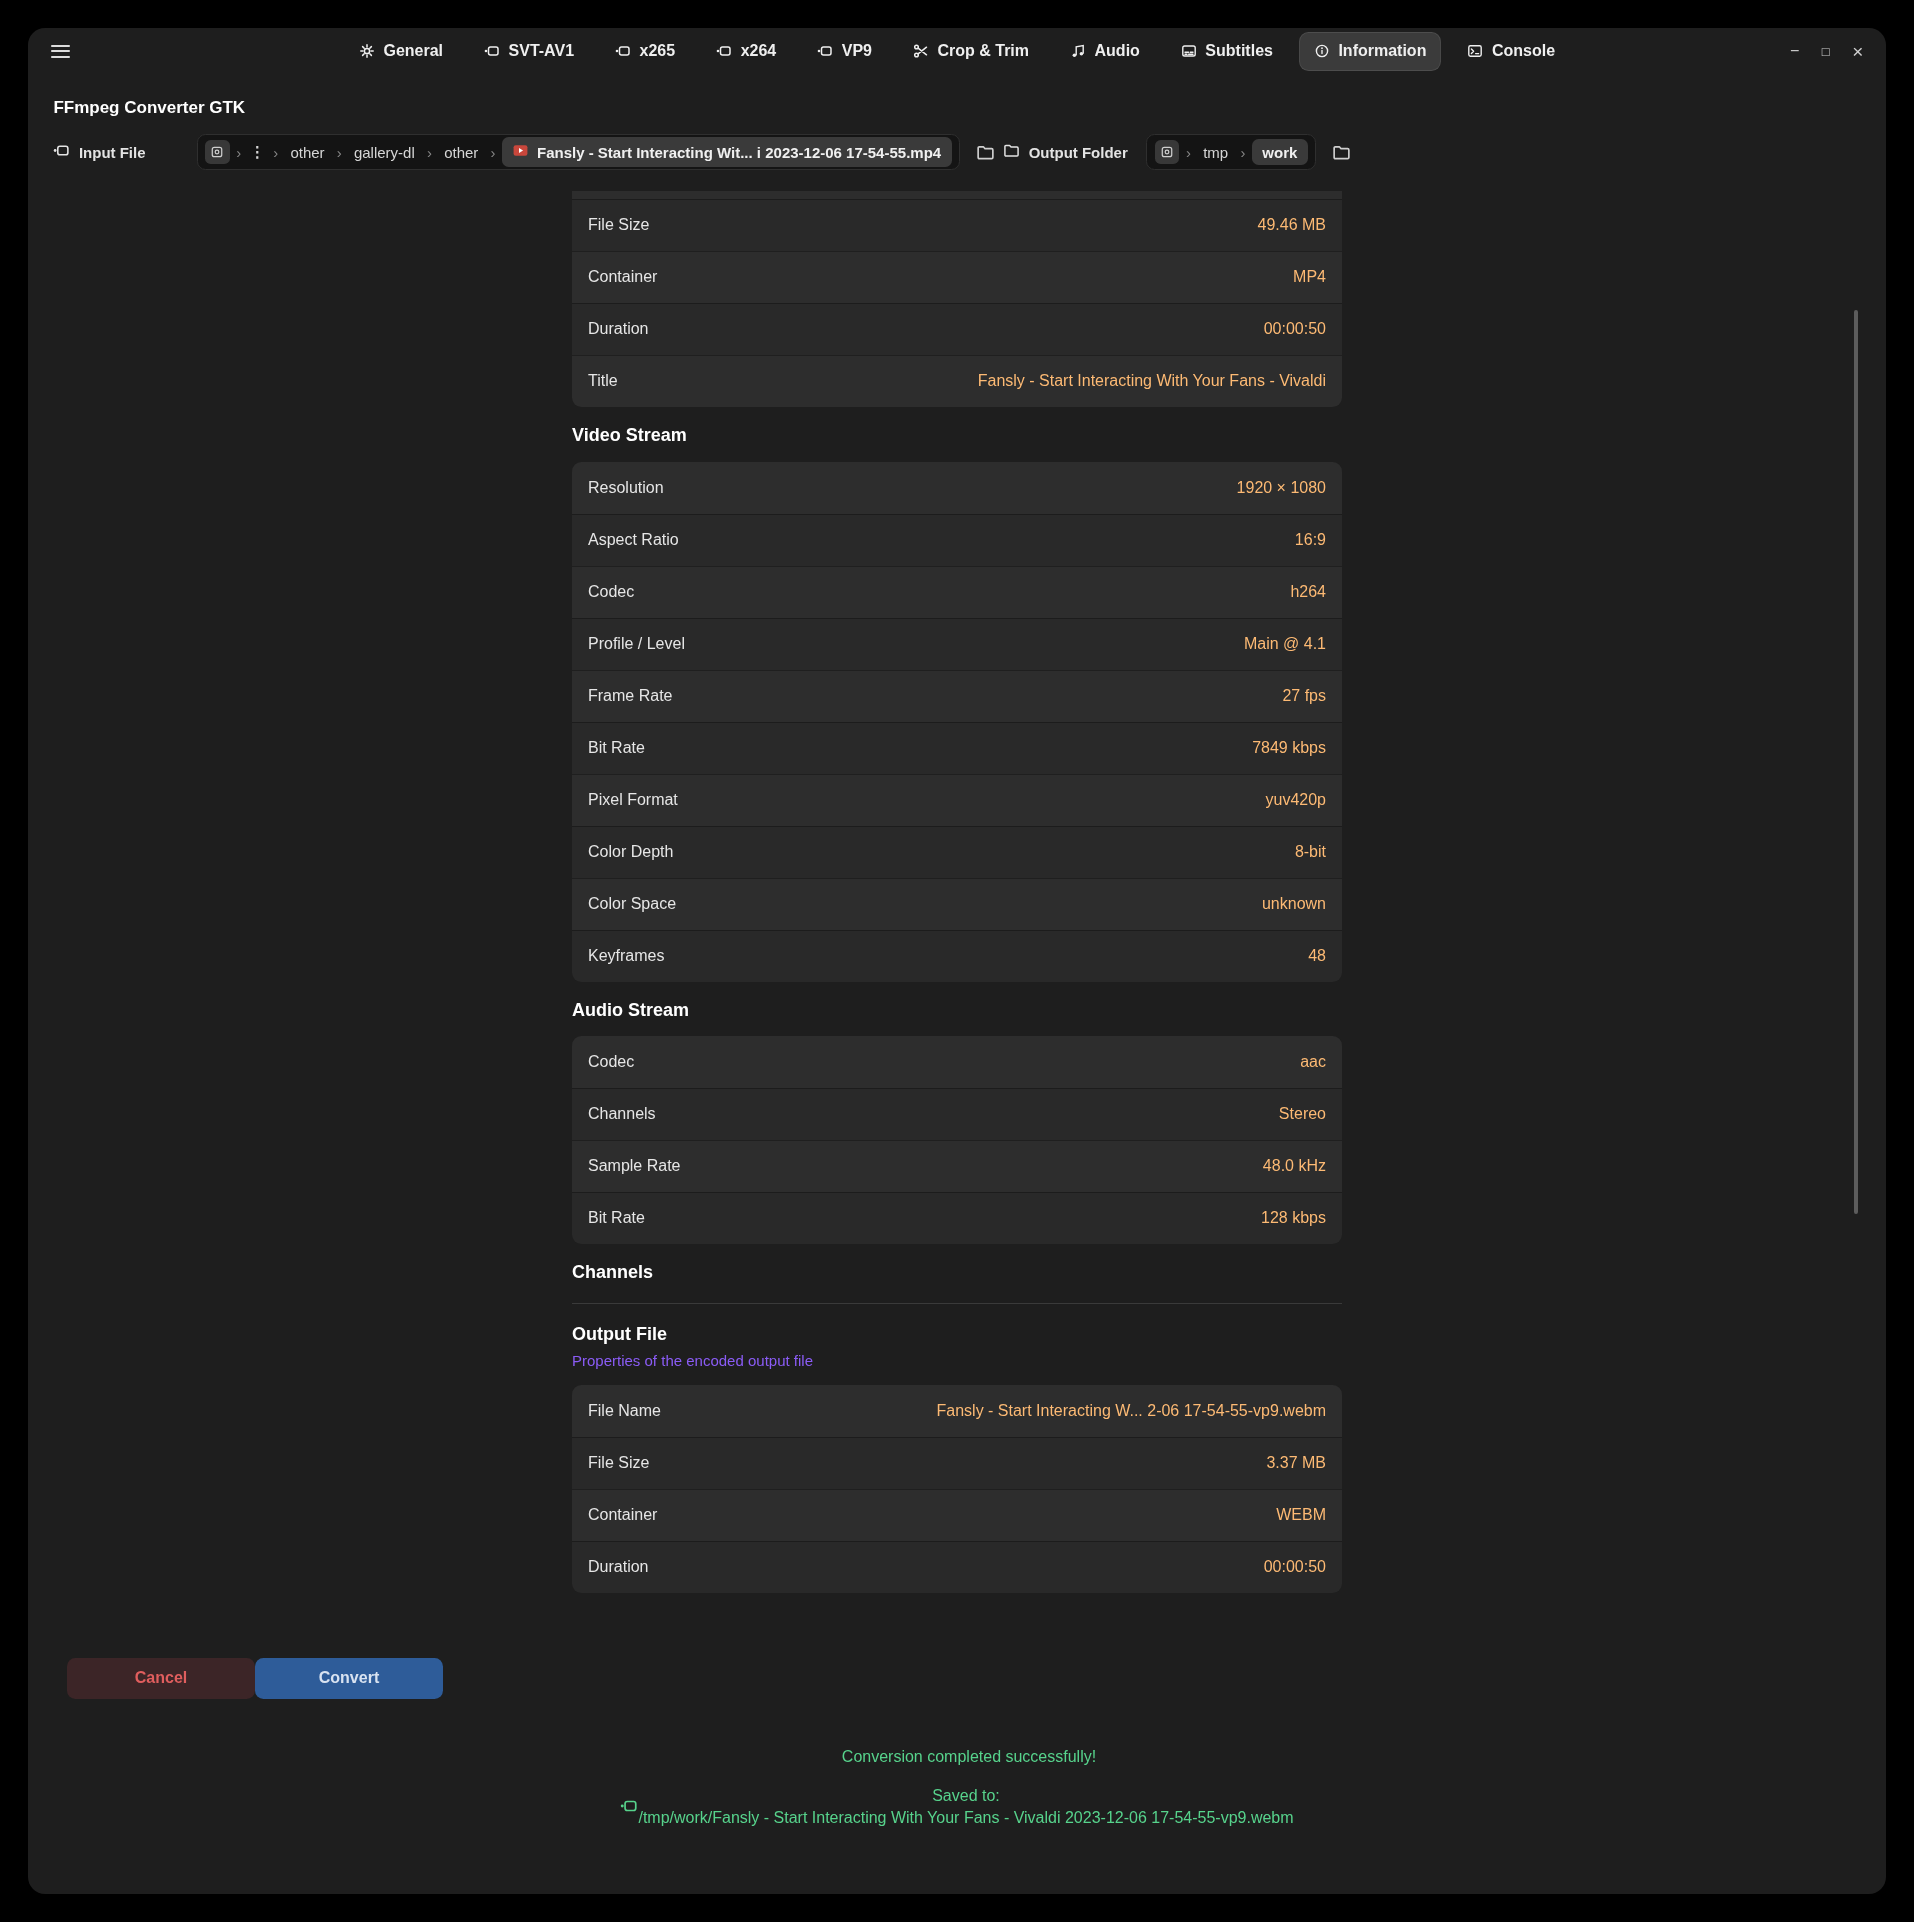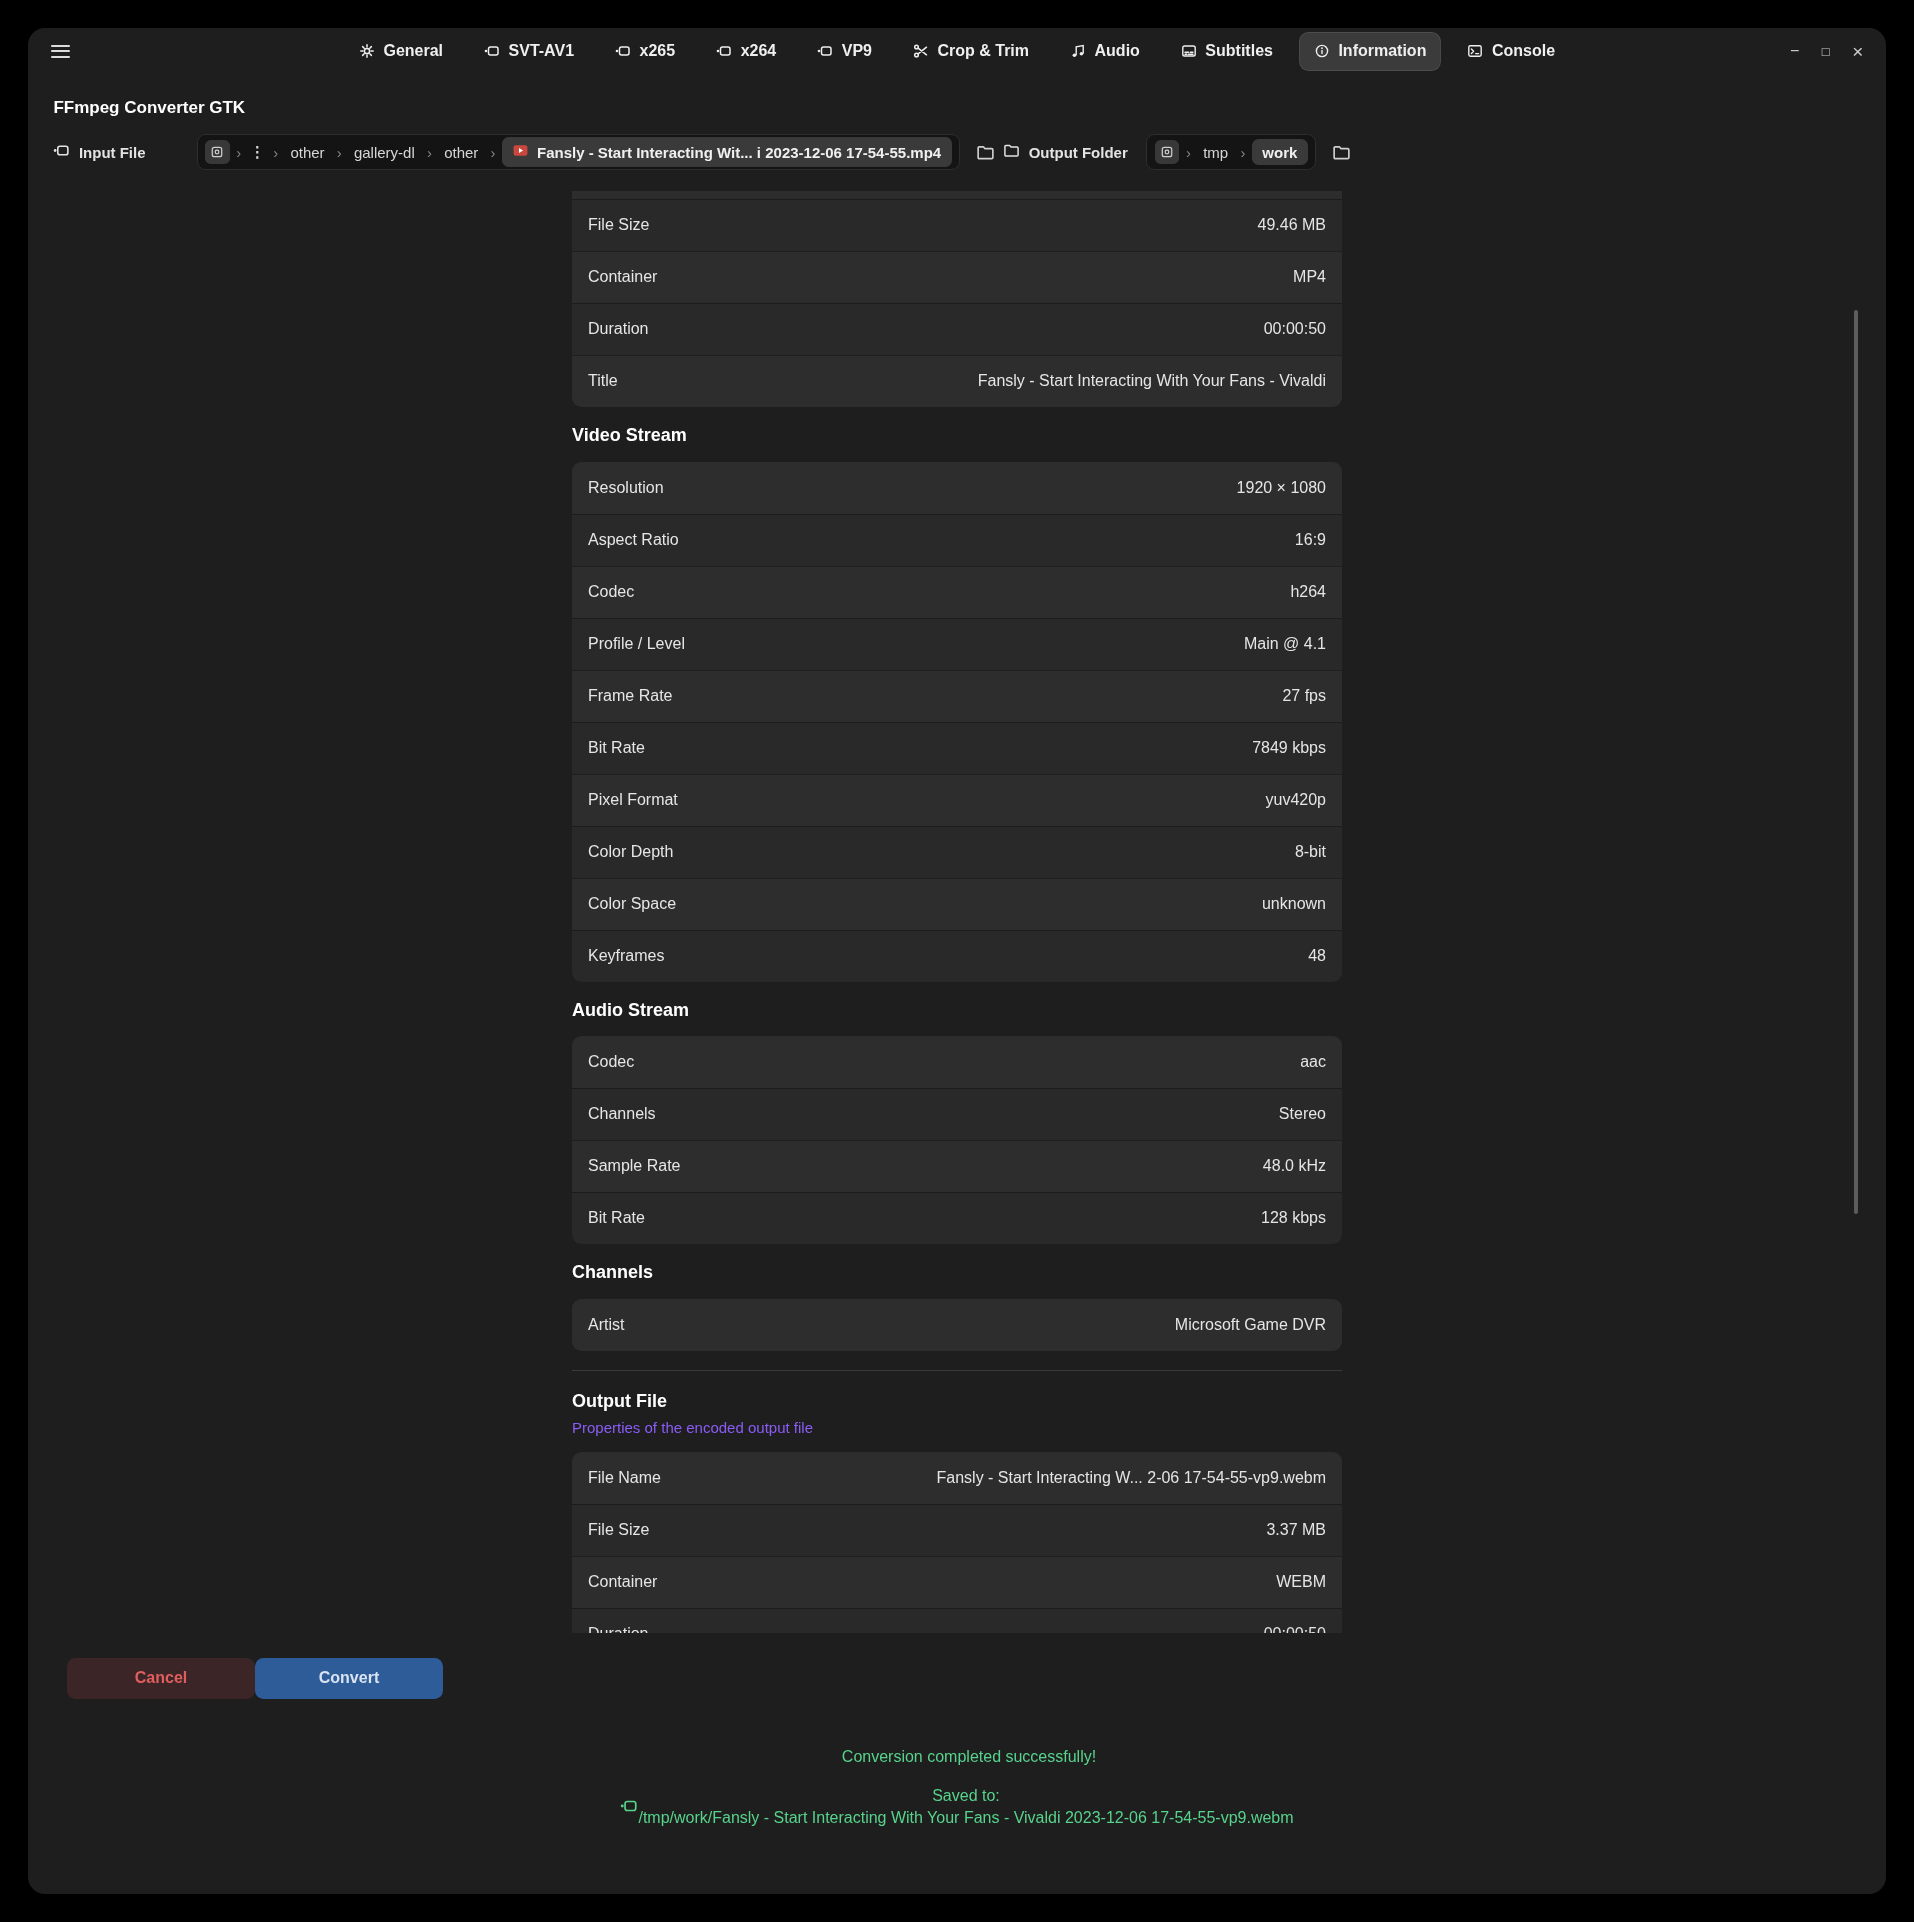--- a/index.html
+++ b/index.html
@@ -64,21 +64,21 @@
   .info-column { width:770px; margin:0 auto; }
   .info-table { border-radius:9.4px; overflow:hidden; }
   .info-table.clipped { margin-top:-44px; }
   .info-row {
     height:52px; display:flex; justify-content:space-between; align-items:center;
     padding:12px 16px; font-size:16px; background:#292929;
   }
   .info-row:nth-child(odd) { background:#2d2d2d; }
   .info-row + .info-row { box-shadow:inset 0 0.9px 0 rgba(0,0,0,0.30); }
   .row-label { color:#e6e6e6; }
-  .row-value { color:#e5e5e5; text-align:center; }
+  .row-value { color:#fdba74; text-align:center; }
   .section-title { font-size:18px; font-weight:bold; color:#ffffff; margin:17px 0 15px; line-height:22.6px; }
   .section-sub { font-size:15px; color:#8b5cf6; margin:-9.4px 0 15px; line-height:19px; }
   .divider { height:0.9px; background:#3a3a3a; margin-top:19px; }
   .divider + .section-title { margin-top:19px; }
 
   
   .footer { margin-top:24.5px; padding:0 21px 0 39px; display:flex; justify-content:flex-start; }
   .btn {
     width:188px; height:41px; border:none; border-radius:8.5px;
     font-family:"Liberation Sans", sans-serif; font-size:16px; font-weight:bold; cursor:pointer;
@@ -368,26 +368,20 @@
           <span class="row-label">Sample Rate</span>
           <span class="row-value">48.0 kHz</span>
         </div>
         <div class="info-row">
           <span class="row-label">Bit Rate</span>
           <span class="row-value">128 kbps</span>
         </div>
       </div>
 
       <h2 class="section-title">Channels</h2>
-      <div class="info-table">
-        <div class="info-row">
-          <span class="row-label">Artist</span>
-          <span class="row-value">Microsoft Game DVR</span>
-        </div>
-      </div>
 
       <div class="divider"></div>
       <h2 class="section-title">Output File</h2>
       <div class="section-sub">Properties of the encoded output file</div>
       <div class="info-table">
         <div class="info-row">
           <span class="row-label">File Name</span>
           <span class="row-value">Fansly - Start Interacting W... 2-06 17-54-55-vp9.webm</span>
         </div>
         <div class="info-row">

